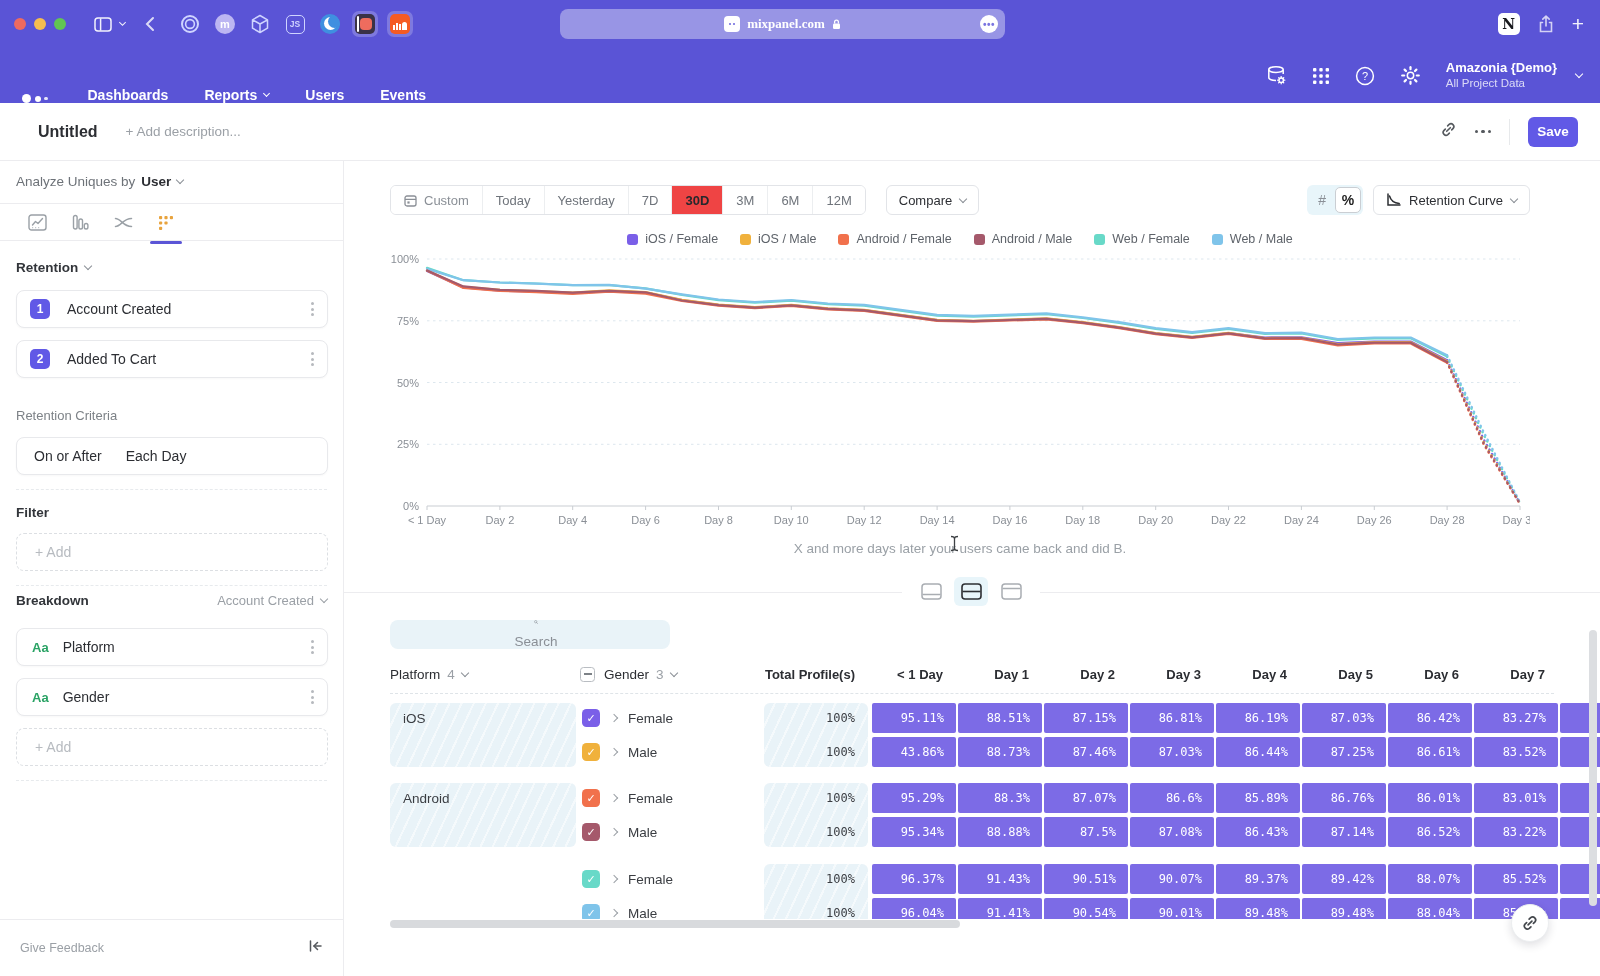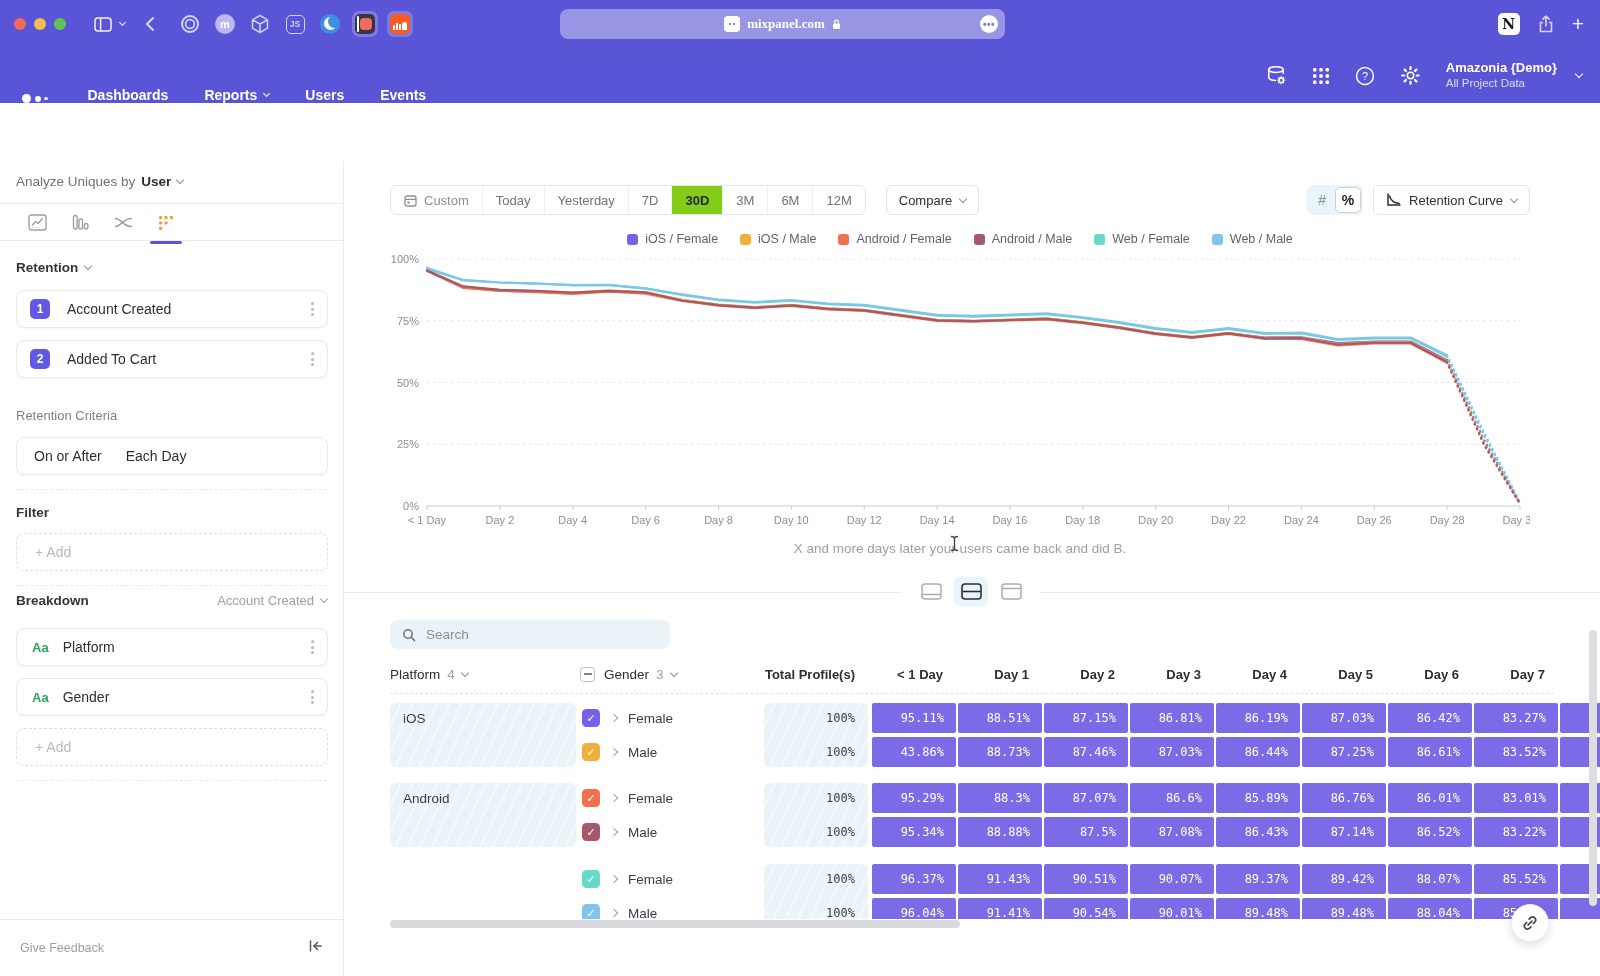--- a/index.html
+++ b/index.html
@@ -84,21 +84,21 @@
     display:flex; align-items:center; justify-content:space-between; padding:0 20px; }
   .feedback { font-size:12.5px; color:#9ba0a6; }
 
   
   .main { position:absolute; left:344px; top:161px; right:0; bottom:0; background:#fff; }
   .toolbar { position:absolute; left:46px; right:70px; top:24px; height:30px; display:flex; justify-content:space-between; }
   .tb-left { display:flex; gap:20px; }
   .seg { display:flex; border:1px solid #e2e4e8; border-radius:6px; background:#fff; overflow:hidden; }
   .chip { display:flex; align-items:center; gap:7px; padding:0 13px; font-size:13px; color:#6f747b; border-left:1px solid #eceef0; background:#fff; }
   .chip:first-child { border-left:none; color:#8a8f96; }
-  .chip.active { background:#84cc16; color:#26282c; font-weight:bold; }
+  .chip.active { background:#ef4444; color:#26282c; font-weight:bold; }
   .btn { display:flex; align-items:center; gap:8px; padding:0 12px; font-size:13px; color:#2c2e33;
     border:1px solid #e2e4e8; border-radius:6px; background:#fff; }
   .tb-right { display:flex; gap:10px; }
   .numtoggle { display:flex; align-items:center; background:#e8f5fa; border-radius:6px; padding:2px; }
   .numtoggle .nt { width:26px; height:26px; display:flex; align-items:center; justify-content:center; font-size:14px; color:#8a8f96; }
   .numtoggle .nt.active { background:#fff; border:1px solid #caced3; border-radius:5px; color:#222; font-weight:bold; }
 
   .legend { position:absolute; left:46px; top:71px; width:1140px; display:flex; justify-content:center; gap:22px; }
   .lg-item { display:flex; align-items:center; gap:7px; font-size:12.5px; color:#5e636a; }
   .lg-item i { width:11px; height:11px; border-radius:3px; }
@@ -108,21 +108,21 @@
   .ibeam { position:absolute; left:606px; top:374px; }
 
   .mid-div { position:absolute; left:0; right:0; top:431px; height:1px; background:#ececef; }
   .viewtoggles { position:absolute; top:416px; left:558px; display:flex; gap:6px; background:#fff; padding:0 12px; }
   .vt { width:34px; height:29px; border-radius:6px; display:flex; align-items:center; justify-content:center; background:#fff; }
   .vt.active { background:#e8f5fa; }
 
   
   .table-area { position:absolute; left:46px; top:455px; width:1210px; height:303px; overflow:hidden; }
   .tsearch { position:absolute; left:0; top:4px; width:280px; height:29px; border-radius:8px; background:#e9f3f8;
-    display:flex; align-items:center; gap:10px; padding-left:12px; color:#8a8f96; font-size:13.5px; }
+    display:flex; align-items:center; gap:10px; padding-left:12px; color:#8a8f96; font-size:13.5px;flex-direction:column; }
   .thead { position:absolute; left:0; top:44px; height:28px; width:100%; }
   .th { position:absolute; top:0; height:28px; display:flex; align-items:center; font-size:13.5px; color:#2c2e33; }
   .th .cnt { color:#9ba0a6; margin:0 7px 0 7px; }
   .th.num { justify-content:flex-end; font-weight:bold; font-size:13px; padding-right:13px; }
   .cbx-ind { width:15px; height:15px; border:1.4px solid #b9bdc2; border-radius:3.5px; position:relative; margin-right:9px; }
   .cbx-ind::after { content:""; position:absolute; left:2.5px; right:2.5px; top:50%; height:1.6px; margin-top:-.8px; background:#7d8287; }
   .thead-line { position:absolute; left:0; top:77px; width:1164px; border-top:1px dashed #dfe4e8; }
   .tgroups { position:absolute; left:0; top:87px; width:100%; }
   .tgroup { position:absolute; left:0; width:100%; height:64px; }
   .plat-cell { position:absolute; left:0; top:0; width:186px; height:64px; border-radius:6px; background:#e9f3f8;
@@ -308,20 +308,42 @@
         </span>
         <div class="proj">
           <div class="p1">Amazonia {Demo}</div>
           <div class="p2">All Project Data</div>
         </div>
         <span class="chev" style="color:#fff;margin-left:-6px"></span>
       </div>
     </div>
   </div>
 
+  <div class="rep-head">
+    <span class="rep-title">Untitled</span>
+    <span class="rep-desc">+ Add description...</span>
+    <div class="rep-actions">
+      <span>
+        <svg width="17" height="17" viewBox="0 0 16 16">
+            <g fill="none" stroke="#55595e" stroke-width="1.5" stroke-linecap="round">
+              <path d="M6.3 9.7 9.7 6.3"></path>
+              <path d="M7.2 4.6 8.6 3.2 a2.7 2.7 0 0 1 3.8 3.8 L11 8.4"></path>
+              <path d="M8.8 11.4 7.4 12.8 a2.7 2.7 0 0 1 -3.8 -3.8 L5 7.6"></path>
+            </g>
+          </svg>
+      </span>
+      <span class="dots3">
+          <i></i>
+          <i></i>
+          <i></i>
+        </span>
+      <span class="vsep"></span>
+      <button class="save-btn">Save</button>
+    </div>
+  </div>
 
   <div class="sidebar">
     <div class="analyze">
       <span>Analyze Uniques by</span>
       <b>User</b>
       <span class="chev" style="color:#8a8f96"></span>
     </div>
     <div class="sb-div" style="top:42px"></div>
     <div class="tabs">
       <span class="tab">

